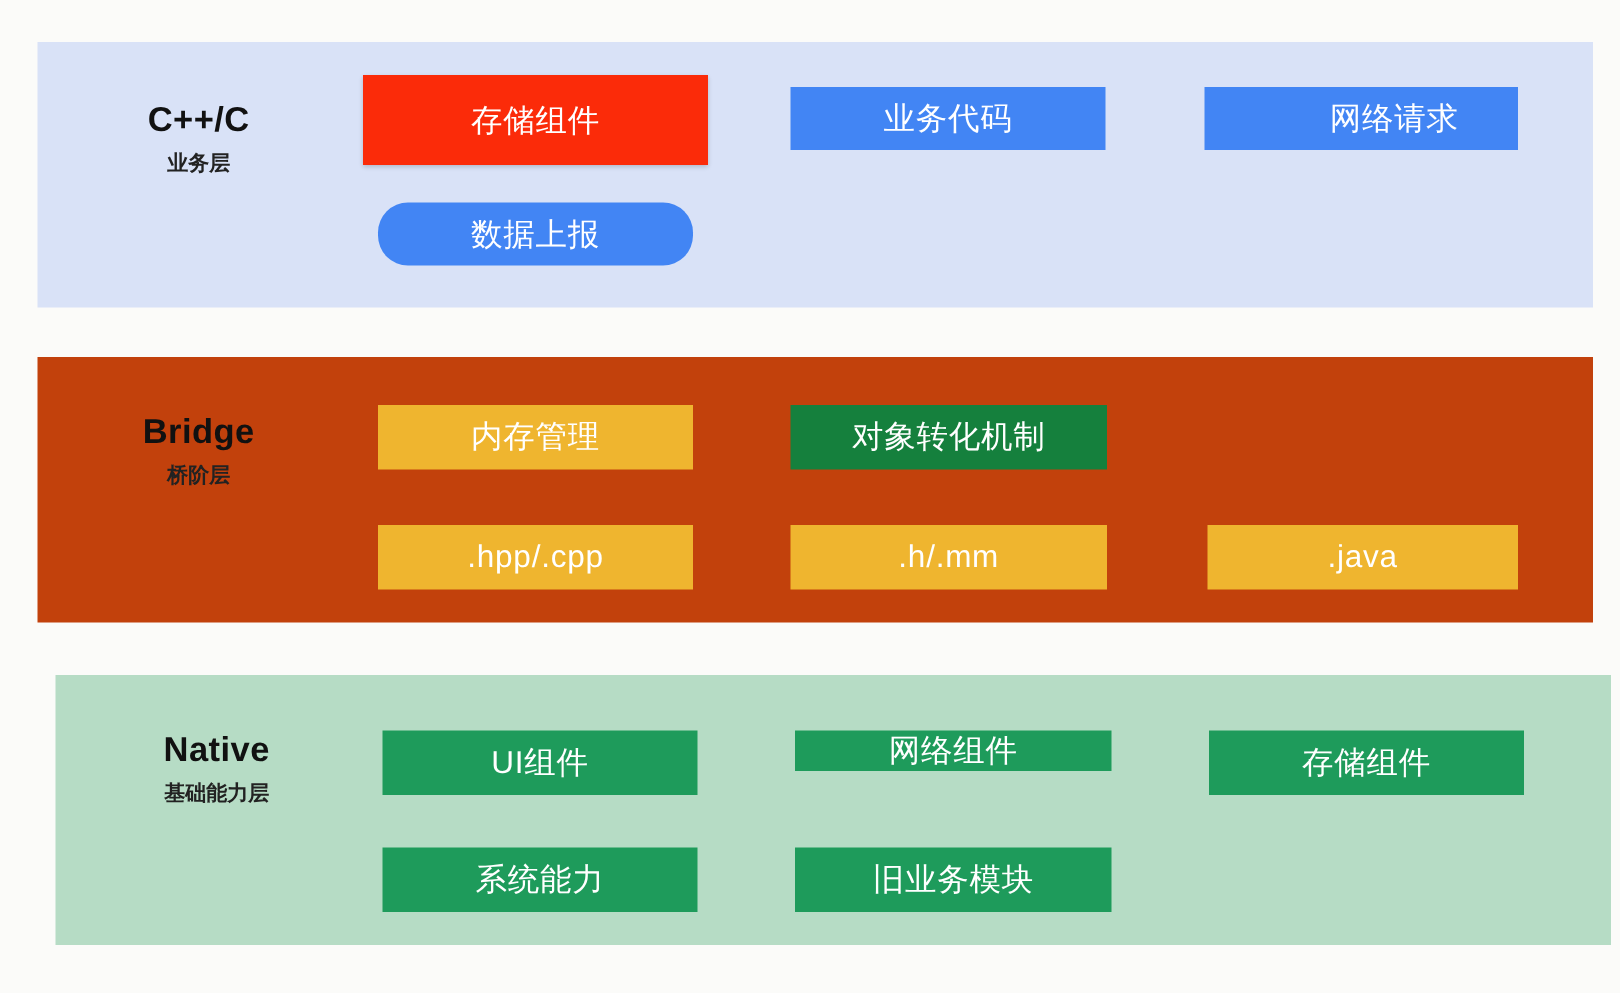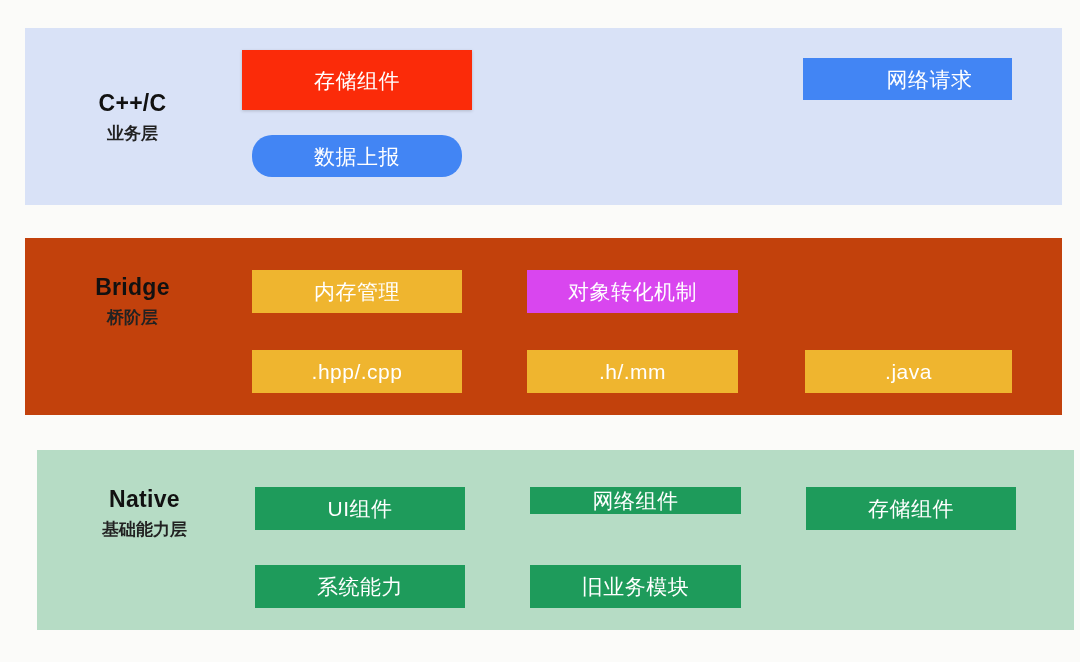--- a/index.html
+++ b/index.html
@@ -46,28 +46,28 @@
   }
   .layer-label .title-en {
     font-size: 23px;
     font-weight: bold;
     color: #111111;
     letter-spacing: 0.3px;
     line-height: 1;
     white-space: nowrap;
   }
   .layer-label .title-cn {
-    font-size: 17px;
+    font-size: 14px;
     font-weight: bold;
     color: #222222;
     line-height: 1;
     white-space: nowrap;
   }
   .layer-native .layer-label { justify-content: flex-start; padding-top: 38px; }
-  .layer-cpp    .layer-label { justify-content: flex-start; padding-top: 64px; }
+  .layer-cpp    .layer-label { justify-content: flex-start; padding-top: 40px; }
   .layer-bridge .layer-label { justify-content: flex-start; padding-top: 38px; }
 
   
   .chip {
     position: absolute;
     display: flex;
     align-items: center;
     justify-content: center;
     color: #FFFFFF;
     font-size: 21px;
@@ -88,32 +88,33 @@
 <div id="diagram">
 
   <div class="layer layer-cpp" style="background: rgb(217, 226, 247);">
     <div class="layer-label">
       <div class="title-en">C++/C</div>
       <div class="title-cn">业务层</div>
     </div>
   </div>
 
   <div class="chip red" style="left: 242px; top: 50px; width: 230px; height: 60px; background: rgb(251, 43, 9);">存储组件</div>
+  <div class="chip blue" style="left: 527px; top: 58px; width: 210px; height: 42px; background: rgb(66, 133, 244);">业务代码</div>
   <div class="chip blue" style="left: 803px; top: 58px; width: 209px; height: 42px; background: rgb(66, 133, 244); padding-left: 44px;">网络请求</div>
   <div class="chip blue" style="left: 252px; top: 135px; width: 210px; height: 42px; background: rgb(66, 133, 244); border-radius: 20px;">数据上报</div>
 
   <div class="layer layer-bridge" style="background: #c2410c;">
     <div class="layer-label">
       <div class="title-en">Bridge</div>
       <div class="title-cn">桥阶层</div>
     </div>
   </div>
 
   <div class="chip orange" style="left: 252px; top: 270px; width: 210px; height: 43px; background: rgb(239, 181, 47);">内存管理</div>
-  <div class="chip orange" style="left: 527px; top: 270px; width: 211px; height: 43px; background: #d946ef;">对象转化机制</div>
+  <div class="chip orange" style="left: 527px; top: 270px; width: 211px; height: 43px; background: #15803d;">对象转化机制</div>
   <div class="chip orange" style="left: 252px; top: 350px; width: 210px; height: 43px; background: rgb(239, 181, 47);">.hpp/.cpp</div>
   <div class="chip orange" style="left: 527px; top: 350px; width: 211px; height: 43px; background: rgb(239, 181, 47);">.h/.mm</div>
   <div class="chip orange" style="left: 805px; top: 350px; width: 207px; height: 43px; background: rgb(239, 181, 47);">.java</div>
 
   <div class="layer layer-native" style="background: rgb(182, 220, 197); margin-left: 12px;">
     <div class="layer-label">
       <div class="title-en">Native</div>
       <div class="title-cn">基础能力层</div>
     </div>
   </div>

